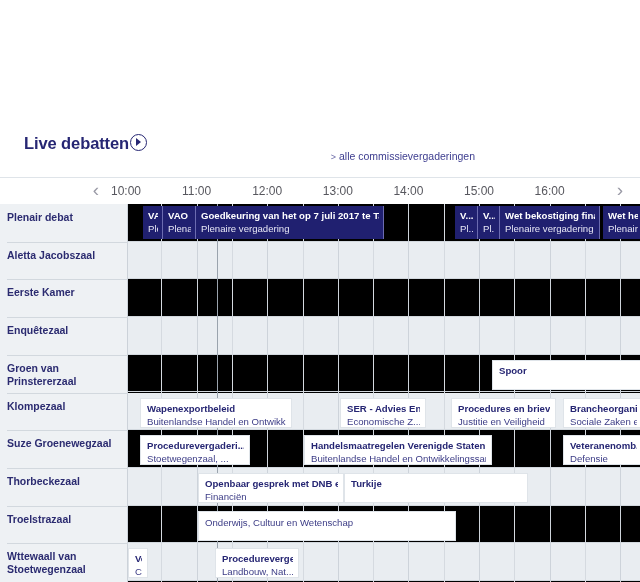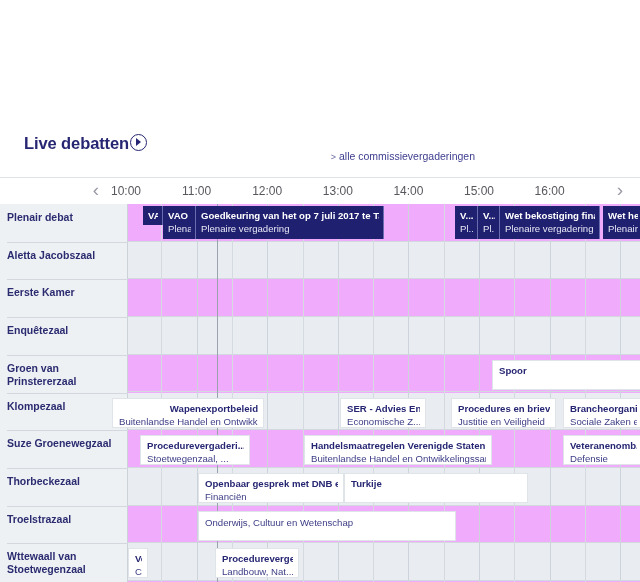--- a/index.html
+++ b/index.html
@@ -117,21 +117,21 @@
   .nav-arrow.prev { left: 88px; }
   .nav-arrow.next { left: 612px; }
 
   
   .grid-body {
     position: absolute;
     left: 0;
     top: 26px;
     width: 640px;
     height: 379px;
-    background: #f0abfc;
+    background: #000000;
     overflow: hidden;
   }
   .row-band {
     position: absolute;
     left: 0;
     width: 640px;
     border-bottom: 1px solid #d2d8de;
     box-sizing: border-box;
   }
   .row-band.alt { background: #e9edf1; }
@@ -290,21 +290,21 @@
             <div class="room-sep" style="top: 226.2px;"></div>
             <div class="room-label" style="top: 270.9px;">Thorbeckezaal</div>
             <div class="room-sep" style="top: 263.9px;"></div>
             <div class="room-label" style="top: 308.6px;">Troelstrazaal</div>
             <div class="room-sep" style="top: 301.6px;"></div>
             <div class="room-label" style="top: 346.3px;">Wttewaall van Stoetwegenzaal</div>
             <div class="room-sep" style="top: 339.3px;"></div>
           </div>
       </div>
       <div id="events-layer">
-          <div class="event plenary" style="left: 143px; width: 20px; top: 2px; height: 19px;">
+          <div class="event plenary" style="left: 143px; width: 20px; top: 2px; height: 33px;">
             <div class="ev-title">VA</div>
             <div class="ev-sub">Ple</div>
           </div>
           <div class="event plenary" style="left: 163px; width: 33px; top: 2px; height: 33px;">
             <div class="ev-title">VAO ...</div>
             <div class="ev-sub">Plena...</div>
           </div>
           <div class="event plenary" style="left: 196px; width: 188px; top: 2px; height: 33px;">
             <div class="ev-title">Goedkeuring van het op 7 juli 2017 te Tallin...</div>
             <div class="ev-sub">Plenaire vergadering</div>
@@ -321,21 +321,21 @@
             <div class="ev-title">Wet bekostiging fina...</div>
             <div class="ev-sub">Plenaire vergadering</div>
           </div>
           <div class="event plenary" style="left: 603px; width: 40px; top: 2px; height: 33px;">
             <div class="ev-title">Wet her...</div>
             <div class="ev-sub">Plenaire</div>
           </div>
           <div class="event" style="left: 492px; width: 150px; top: 155.8px; height: 30px;">
             <div class="ev-title">Spoor</div>
           </div>
-          <div class="event" style="left: 112px; width: 152px; top: 193.5px; height: 30px; text-align: right;">
+          <div class="event" style="left: 140px; width: 152px; top: 193.5px; height: 30px;">
             <div class="ev-title">Wapenexportbeleid</div>
             <div class="ev-sub">Buitenlandse Handel en Ontwikkel...</div>
           </div>
           <div class="event" style="left: 340px; width: 86px; top: 193.5px; height: 30px;">
             <div class="ev-title">SER - Advies En...</div>
             <div class="ev-sub">Economische Z...</div>
           </div>
           <div class="event" style="left: 451px; width: 105px; top: 193.5px; height: 30px;">
             <div class="ev-title">Procedures en brieven</div>
             <div class="ev-sub">Justitie en Veiligheid</div>

